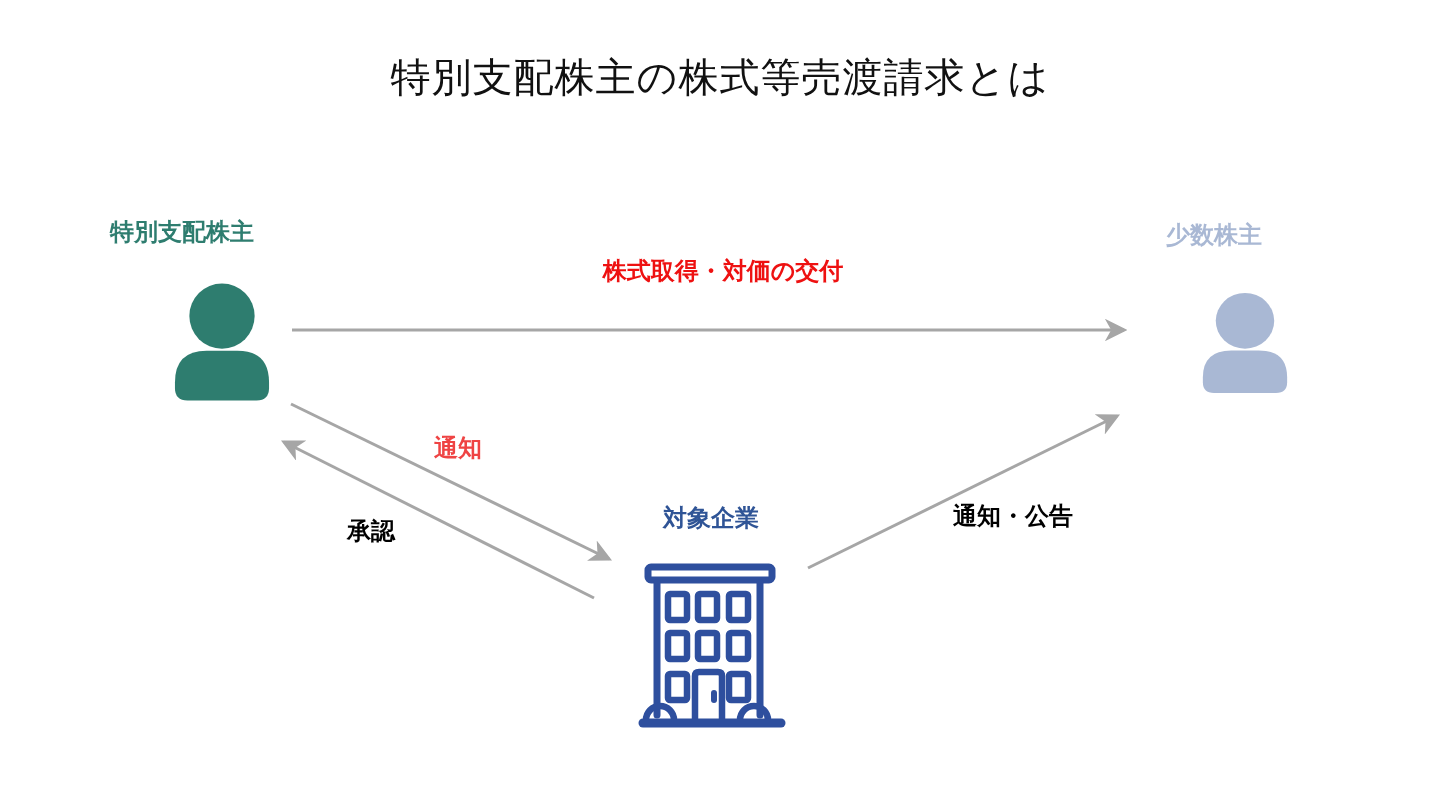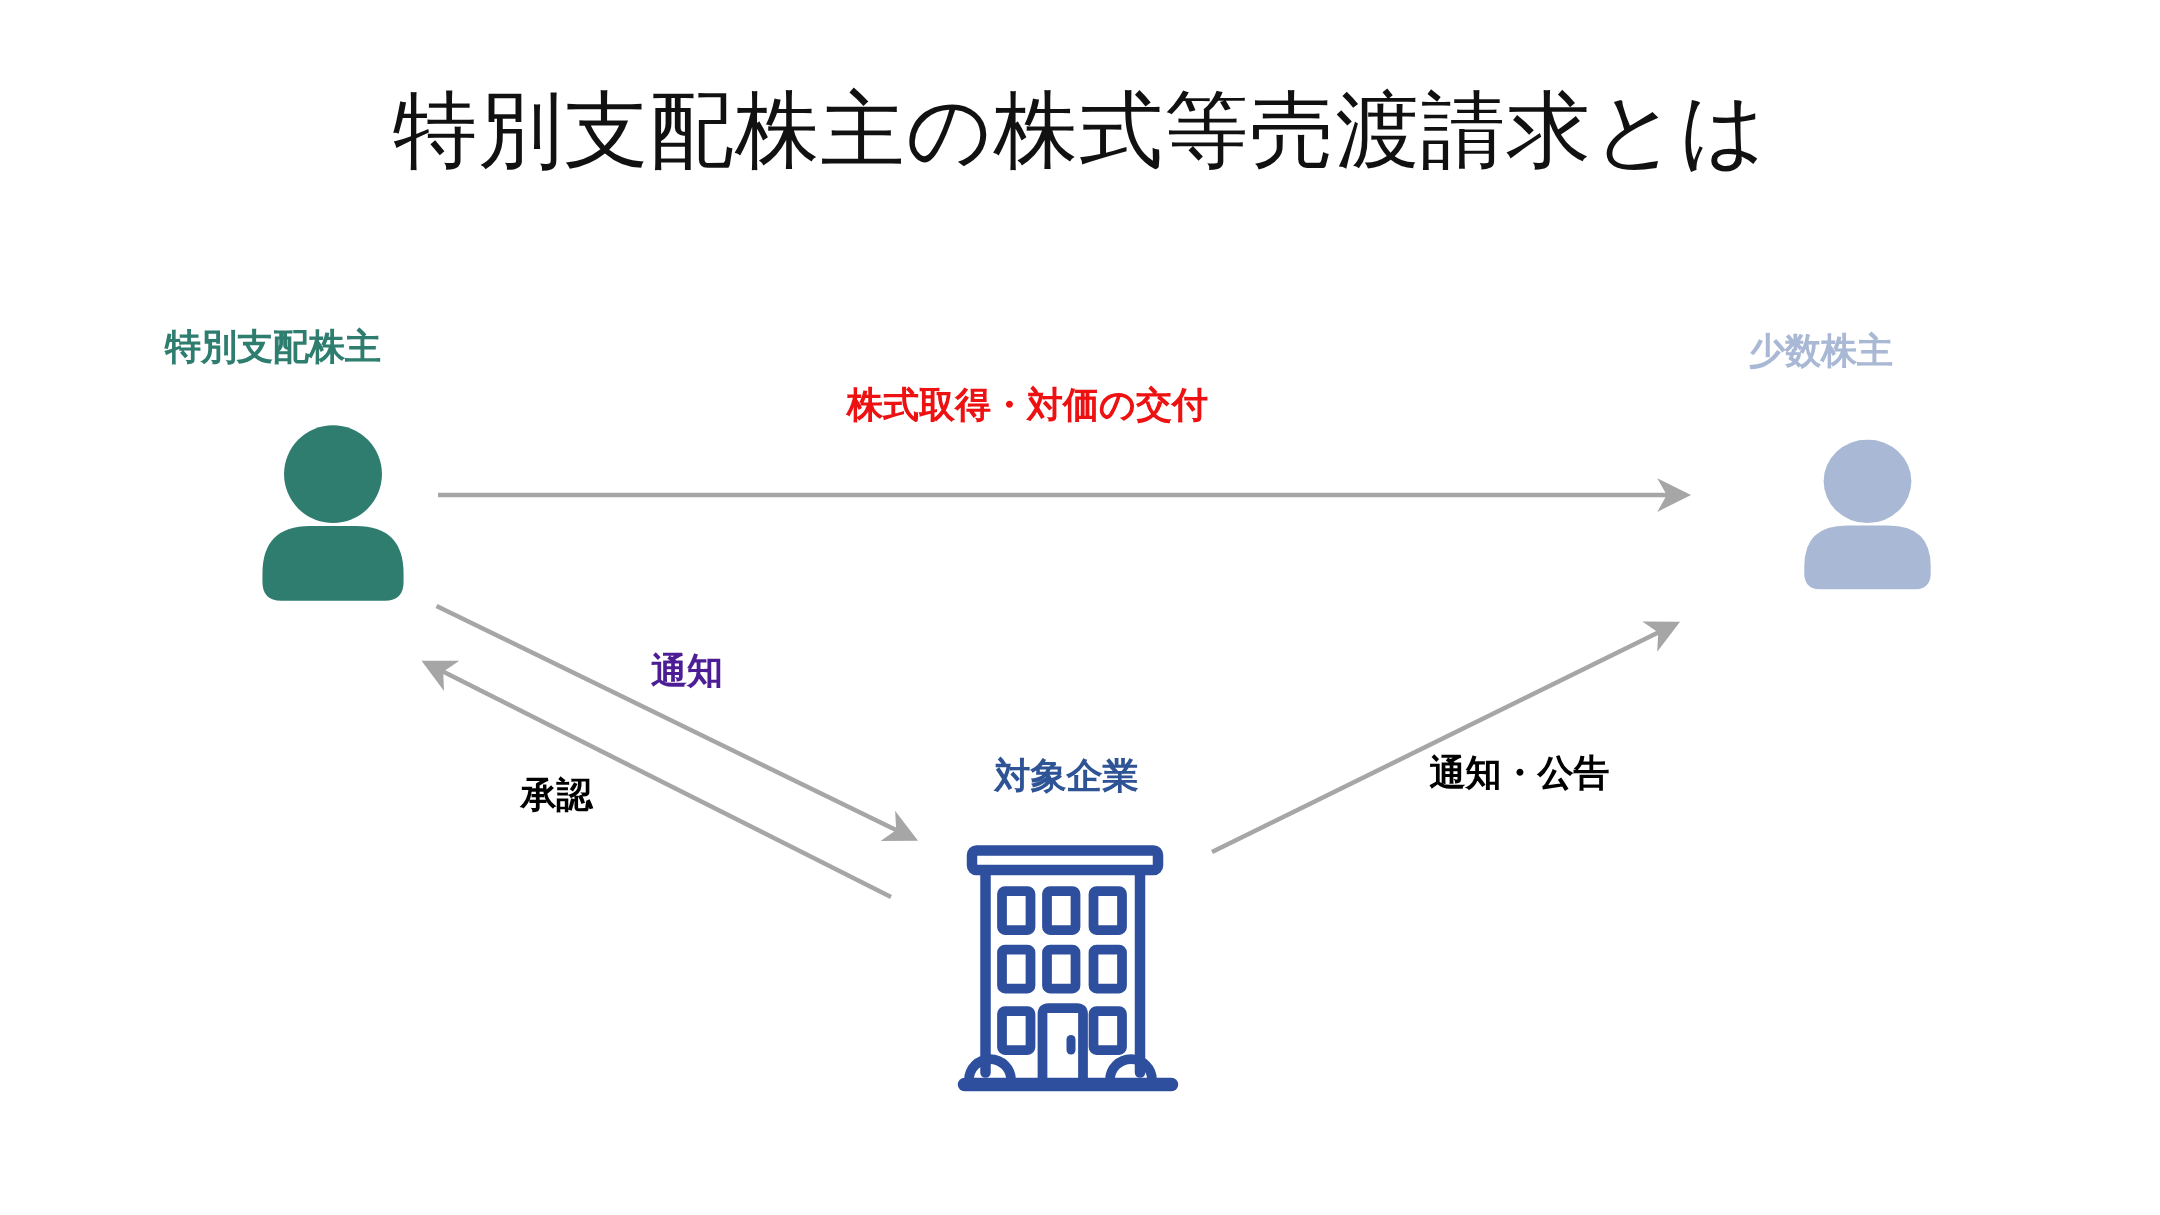--- a/index.html
+++ b/index.html
@@ -16,38 +16,38 @@
     width: 1440px;
     height: 810px;
     background: #ffffff;
   }
   .title {
     position: absolute;
     top: 50px;
     left: 0;
     width: 1440px;
     text-align: center;
-    font-size: 56px;
+    font-size: 40px;
     font-weight: 400;
     color: #111111;
     letter-spacing: 1px;
     white-space: nowrap;
   }
   .label {
     position: absolute;
     font-size: 24px;
     font-weight: 700;
     white-space: nowrap;
     line-height: 1;
   }
   .label-controlling { left: 110px; top: 220px; color: #2E7D6F; }
   .label-minority    { left: 1166px; top: 223px; color: #A9B8D4; text-align: right; }
   .label-company     { left: 711px; top: 506px; color: #2F5496; transform: translateX(-50%); }
-  .label-acquisition { left: 685px; top: 259px; color: #EE1111; transform: translateX(-50%); }
-  .label-notice      { left: 434px; top: 436px; color: #4c1d95; }
+  .label-acquisition { left: 723px; top: 259px; color: #EE1111; transform: translateX(-50%); }
+  .label-notice      { left: 434px; top: 436px; color: #ef4444; }
   .label-approval    { left: 347px; top: 519px; color: #000000; }
   .label-notice-public { left: 953px; top: 504px; color: #000000; text-align: center; }
 
   .arrow-layer {
     position: absolute;
     left: 0; top: 0;
     width: 1440px;
     height: 810px;
   }
   .icon-person-controlling { position: absolute; left: 174px; top: 283px; }

